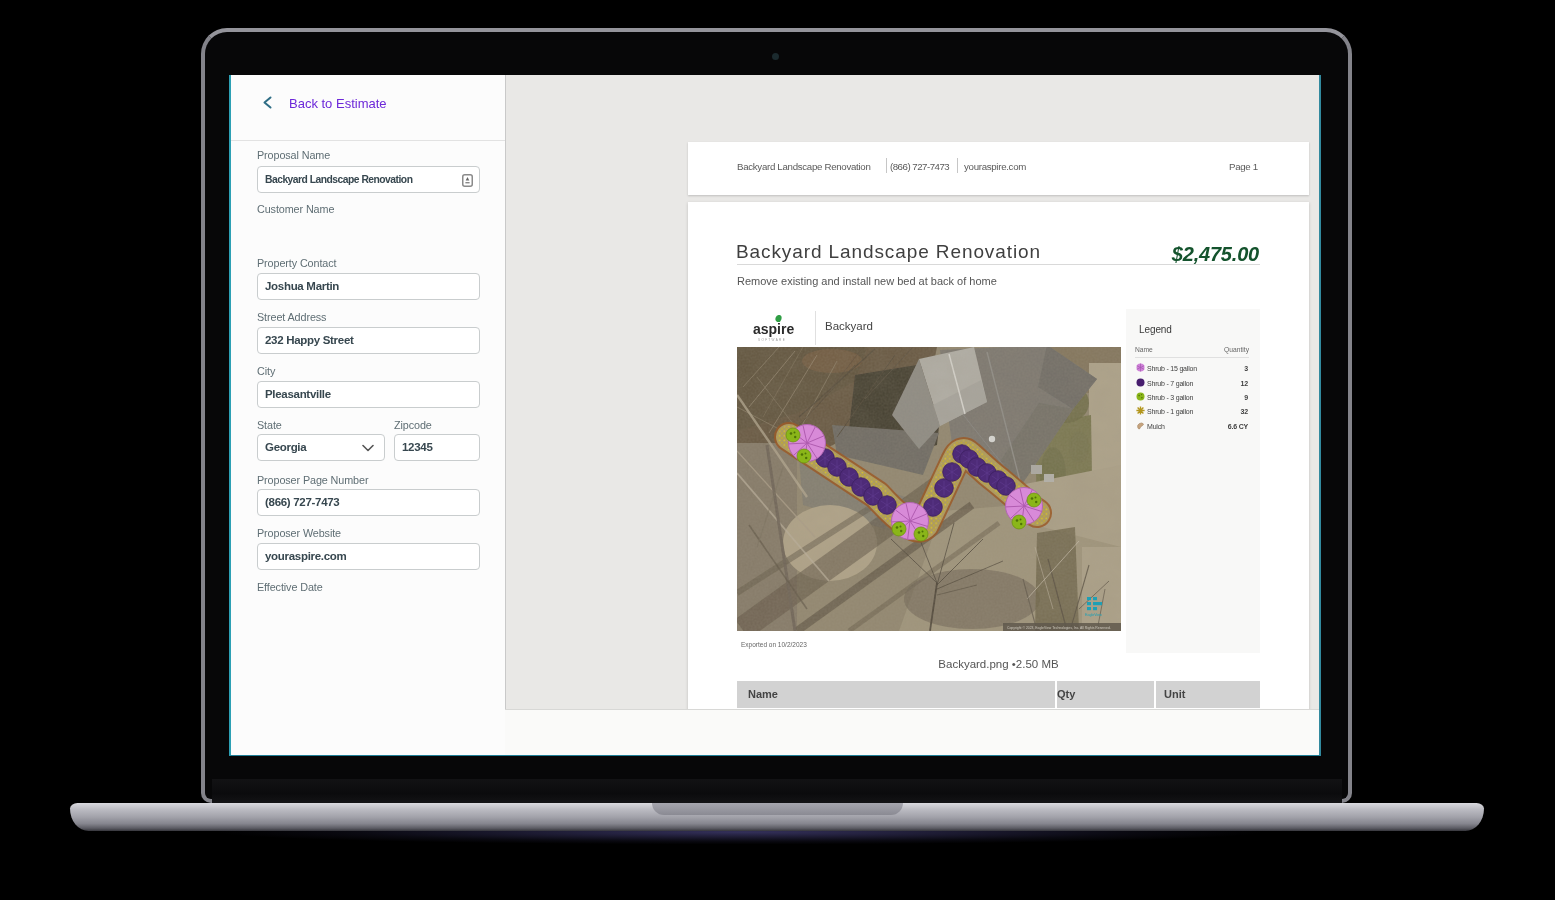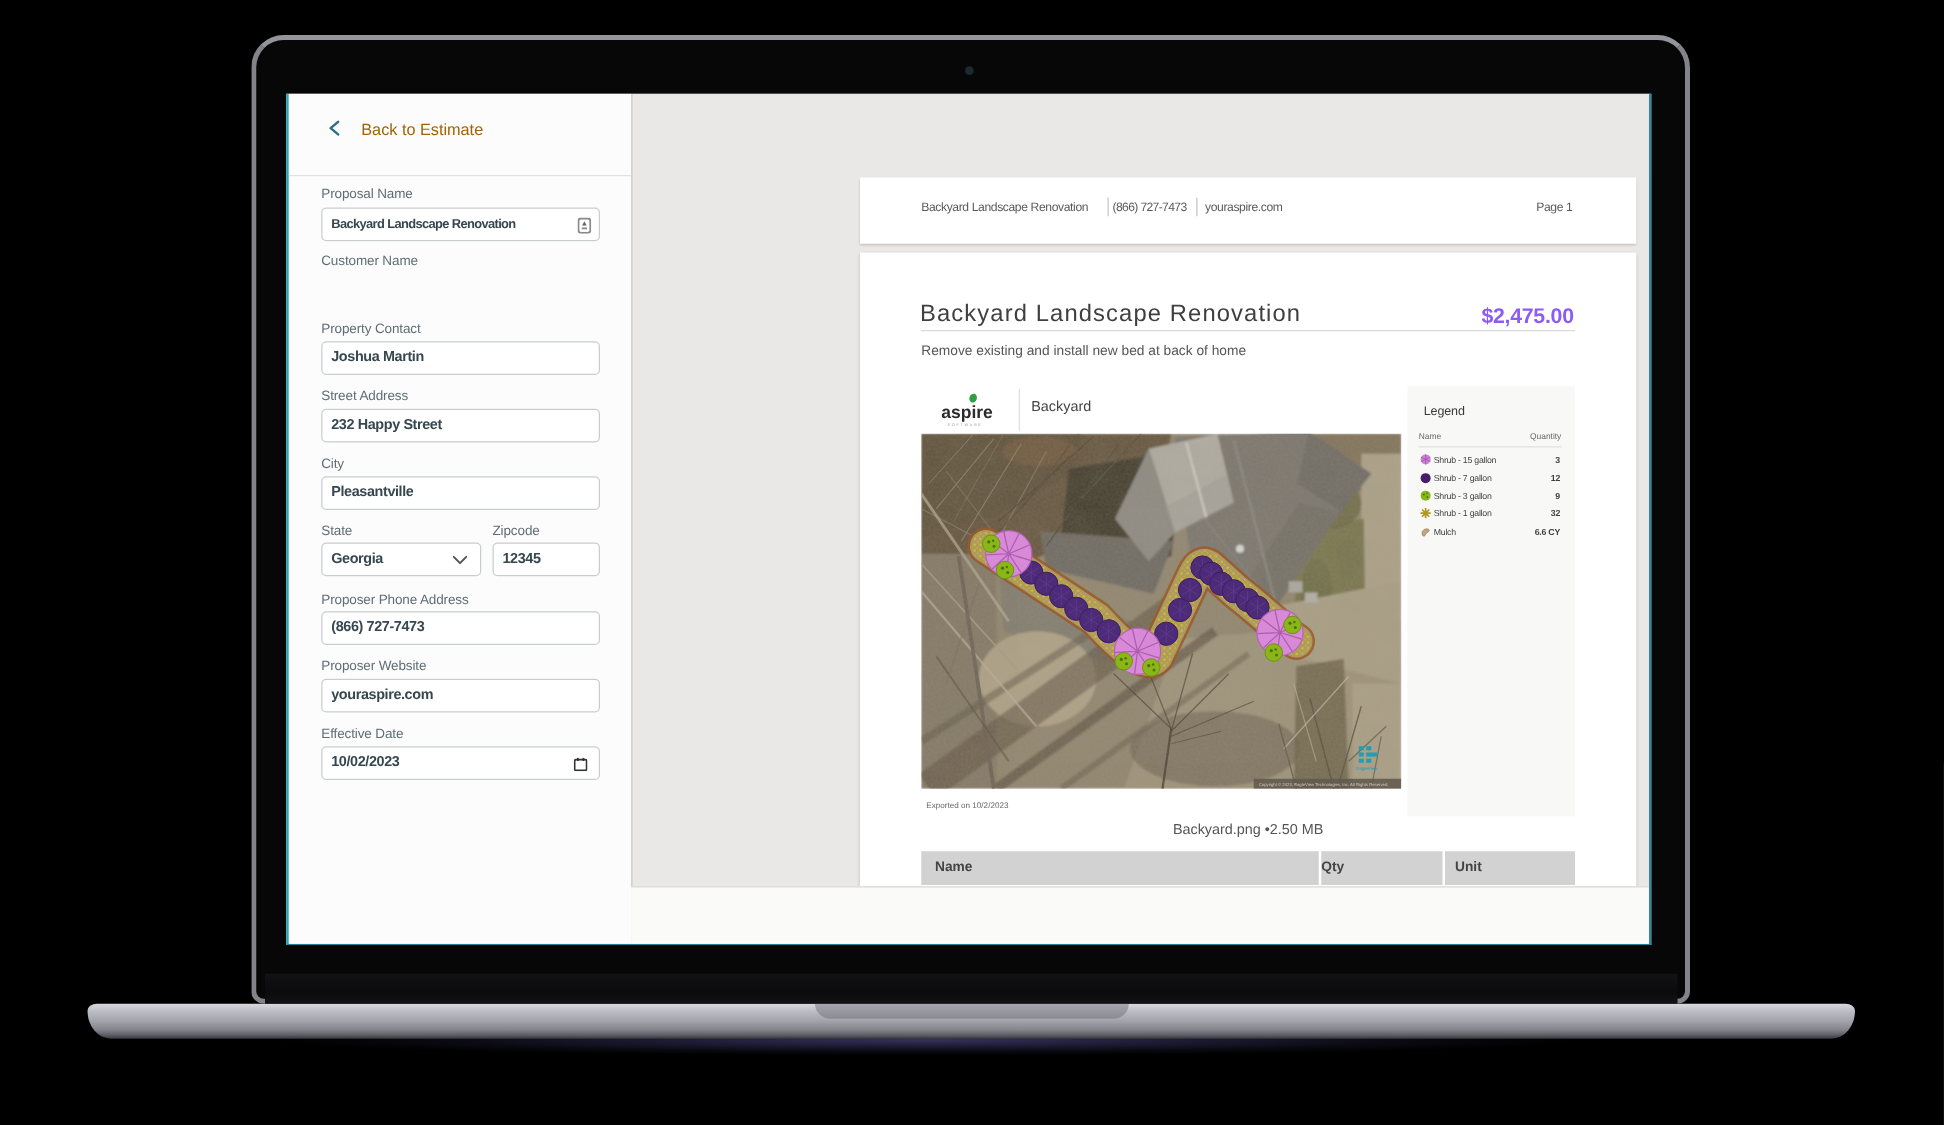--- a/index.html
+++ b/index.html
@@ -24,21 +24,21 @@
 
 
 #screen { position:absolute; left:229px; top:75px; width:1092px; height:681px;
   background:#fff; overflow:hidden;
   border-left:2px solid #2da0b4; border-right:2px solid #32899e; border-bottom:1px solid #1f7f97; }
 
 
 #sidebar { position:absolute; left:0; top:0; width:274px; height:681px; background:#fcfcfc; }
 #sidebar .hd { position:absolute; left:0; top:0; width:274px; height:66px;
   border-bottom:1px solid #e2e2e2; background:#fcfcfc; }
-.backlink { position:absolute; left:58px; top:21px; font-size:13px; color:#a16207; }
+.backlink { position:absolute; left:58px; top:21px; font-size:13px; color:#6d28d9; }
 .chev { position:absolute; left:31px; top:21px; width:11px; height:11px; }
 .chev svg { display:block; }
 .fgroup { position:absolute; left:26px; width:223px; }
 .flabel { font-size:10.8px; color:#5f6e74; letter-spacing:-0.1px; }
 .finput { position:absolute; left:0; width:223px; height:27px; border:1px solid #c9cdce;
   border-radius:4px; background:#fff; font-size:11.5px; font-weight:bold; color:#37474f; letter-spacing:-0.3px;
   line-height:25px; padding-left:7px; padding-right:18px; white-space:nowrap; overflow:hidden; }
 
 #main { position:absolute; left:274px; top:0; width:818px; height:681px; background:#e9e8e6; }
 #vdivider { position:absolute; left:274px; top:0; width:1px; height:634px; background:#c9c9c9; z-index:5; }
@@ -50,21 +50,21 @@
 #docarea { position:absolute; left:0; top:66px; width:818px; height:568px; background:#e9e8e6; overflow:hidden; }
 #strip1 { position:absolute; left:183px; top:1px; width:621px; height:53px; background:#fff;
   box-shadow:0 1px 2px rgba(0,0,0,.18); font-size:10px; color:#5a5a5a; }
 #page2 { position:absolute; left:183px; top:61px; width:621px; height:600px; background:#fff;
   box-shadow:0 1px 3px rgba(0,0,0,.18); }
 #bottomstrip { position:absolute; left:0; top:634px; width:818px; height:47px;
   background:#fafaf9; border-top:1px solid #d8d8d6; }
 
 
 .ptitle { position:absolute; left:48px; top:39px; font-size:19px; letter-spacing:0.9px; color:#3f3f3f; }
-.pprice { position:absolute; right:50px; top:41px; font-size:17px; letter-spacing:-0.2px; font-weight:bold; color:#8b5cf6; }
+.pprice { position:absolute; right:50px; top:41px; font-size:20px; letter-spacing:-0.2px; font-weight:bold; color:#14532d;font-style:italic; }
 .phr { position:absolute; left:49px; top:62px; width:523px; height:1px; background:#d9d9d9; }
 .psub { position:absolute; left:49px; top:73px; font-size:11px; color:#555; }
 
 
 #mapblock { position:absolute; left:49px; top:107px; width:523px; height:346px; }
 #logocell { position:absolute; left:0; top:0; width:76px; height:38px; background:#fff; }
 #maphdr { position:absolute; left:76px; top:0; width:313px; height:38px; background:#fff; }
 #maphdr .vline { position:absolute; left:2px; top:2px; width:1px; height:34px; background:#e0e0e0; }
 #maphdr .t { position:absolute; left:12px; top:11px; font-size:11.5px; color:#444; }
 #mapimg { position:absolute; left:0; top:38px; width:384px; height:284px; }
@@ -142,37 +142,30 @@
     <div class="fgroup" style="top:344px; left:163px">
         <div class="flabel">Zipcode</div>
       </div>
     <div class="finput" style="left:26px; top:359px; width:128px">Georgia
       <svg style="position:absolute; right:10px; top:9px" width="12" height="8" viewBox="0 0 12 8">
           <path d="M1 1.5 L6 6.5 L11 1.5" fill="none" stroke="#555" stroke-width="1.6" stroke-linecap="round" stroke-linejoin="round"></path>
         </svg>
     </div>
     <div class="finput" style="left:163px; top:359px; width:86px">12345</div>
     <div class="fgroup" style="top:399px">
-        <div class="flabel">Proposer Phone Address</div>
+        <div class="flabel">Proposer Page Number</div>
       </div>
     <div class="finput" style="left:26px; top:414px">(866) 727-7473</div>
     <div class="fgroup" style="top:452px">
         <div class="flabel">Proposer Website</div>
       </div>
     <div class="finput" style="left:26px; top:468px">youraspire.com</div>
     <div class="fgroup" style="top:506px">
         <div class="flabel">Effective Date</div>
       </div>
-    <div class="finput" style="left:26px; top:522px">10/02/2023
-      <svg style="position:absolute; right:9px; top:8px" width="11" height="11" viewBox="0 0 11 11">
-          <rect x="0.7" y="1.7" width="9.6" height="8.6" rx="1" fill="none" stroke="#333" stroke-width="1.4"></rect>
-          <rect x="2.6" y="0.2" width="1.4" height="2.6" fill="#333"></rect>
-          <rect x="7" y="0.2" width="1.4" height="2.6" fill="#333"></rect>
-        </svg>
-    </div>
   </div>
 
   <div id="main">
     <div id="docarea">
       <div id="strip1">
         <span class="s" style="left:49px">Backyard Landscape Renovation</span>
         <span class="bar" style="left:198px"></span>
         <span class="s" style="left:202px; letter-spacing:-0.5px">(866) 727-7473</span>
         <span class="bar" style="left:269px"></span>
         <span class="s" style="left:276px">youraspire.com</span>

